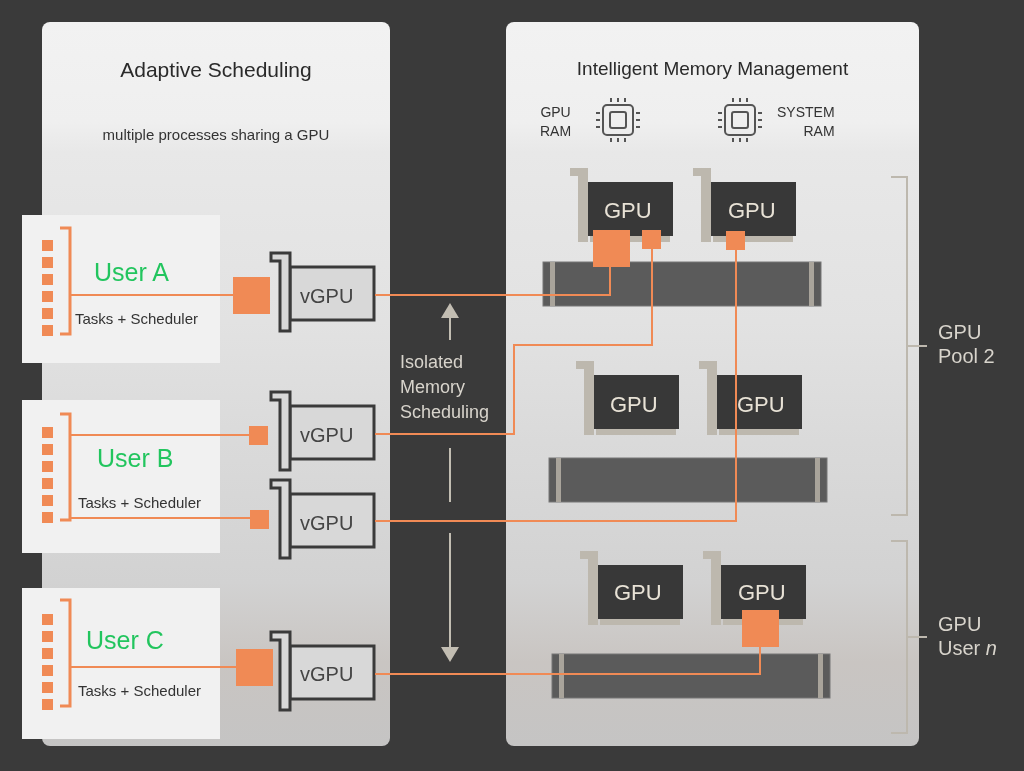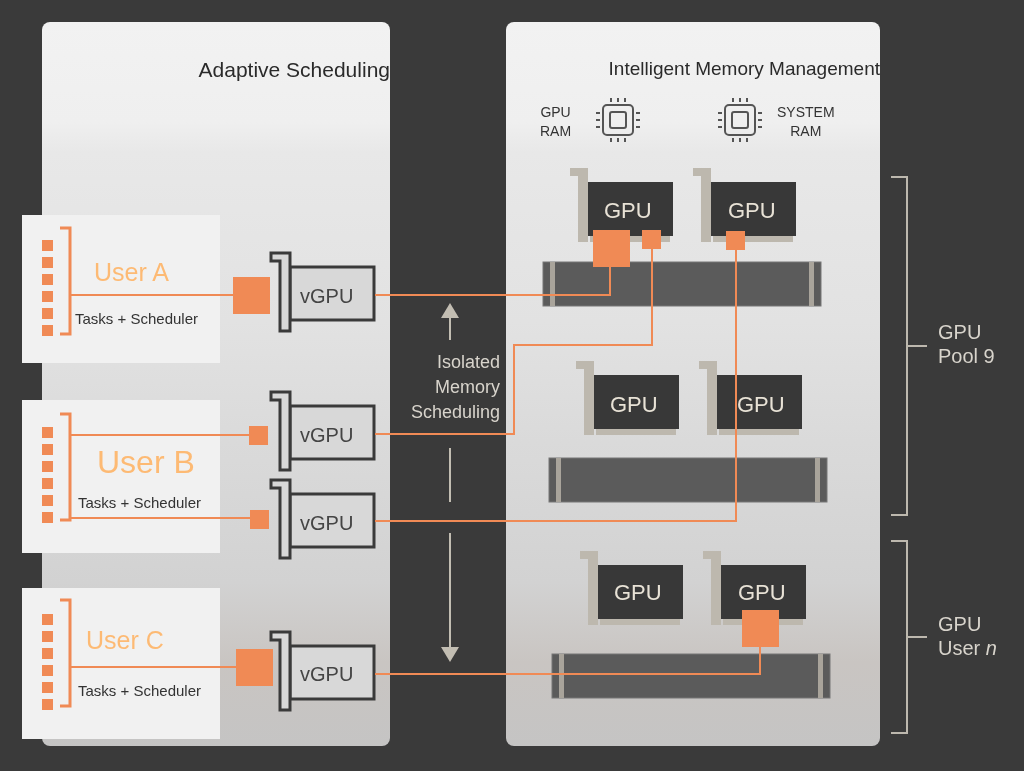--- a/index.html
+++ b/index.html
@@ -1,32 +1,33 @@
 <!DOCTYPE html>
 <html><head>
 <meta charset="utf-8">
 <style>
   html,body{margin:0;padding:0;}
   body{width:1024px;height:771px;background:#3a3a3a;position:relative;overflow:hidden;font-family:"Liberation Sans",sans-serif;}
   .panel{position:absolute;border-radius:8px;overflow:hidden;
     background:linear-gradient(to bottom,#f2f2f2 0px,#efefef 100px,#e8e8e8 130px,#e2e2e2 300px,#dadada 420px,#d2d2d2 560px,#c9c5c2 640px,#c4c4c4 740px);}
   #left-panel{left:42px;top:22px;width:348px;height:724px;}
-  #right-panel{left:506px;top:22px;width:374px;height:724px;}
-  .title{position:absolute;width:100%;text-align:right;color:#2a2a2a;}
+  #right-panel{left:506px;top:22px;width:413px;height:724px;}
+  .title{position:absolute;width:100%;text-align:center;color:#2a2a2a;}
   .user-box{position:absolute;left:22px;width:198px;background:#f1f1f1;}
-  .txt{position:absolute;white-space:nowrap;color:#fdba74;}
+  .txt{position:absolute;white-space:nowrap;color:#22c55e;}
   .gpu-label{position:absolute;color:#e8e2d6;font-size:22px;}
   .side-txt{position:absolute;color:#d8d4cc;font-size:20px;line-height:24px;}
   svg{position:absolute;left:0;top:0;}
 </style>
 </head>
 <body>
 
 <div id="left-panel" class="panel">
   <div class="title" style="top:36px;font-size:21px;">Adaptive Scheduling</div>
+  <div class="title" style="top:104px;font-size:15px;color:#333;">multiple processes sharing a GPU</div>
 </div>
 
 <div id="right-panel" class="panel">
   <div class="title" style="top:36px;font-size:19px;">Intelligent Memory Management</div>
 </div>
 
 <div class="user-box" style="top:215px;height:148px;"></div>
 <div class="user-box" style="top:400px;height:153px;"></div>
 <div class="user-box" style="top:588px;height:151px;"></div>
 
@@ -201,52 +202,52 @@
   <g stroke="#bdb8ae" stroke-width="2" fill="none">
     <path d="M891,177 H907 V515 H891"></path>
     <path d="M907,346 H927"></path>
     <path d="M891,541 H907 V733 H891"></path>
     <path d="M907,637 H927"></path>
   </g>
 </svg>
 
 <div class="txt" style="left:94px;top:258px;font-size:25px;">User A</div>
 <div class="txt" style="left:75px;top:310px;font-size:15px;color:#333;">Tasks + Scheduler</div>
-<div class="txt" style="left:97px;top:444px;font-size:32px;">User B</div>
+<div class="txt" style="left:97px;top:444px;font-size:25px;">User B</div>
 <div class="txt" style="left:78px;top:494px;font-size:15px;color:#333;">Tasks + Scheduler</div>
 <div class="txt" style="left:86px;top:626px;font-size:25px;">User C</div>
 <div class="txt" style="left:78px;top:682px;font-size:15px;color:#333;">Tasks + Scheduler</div>
 
 <div class="txt" style="left:300px;top:285px;font-size:20px;color:#444;">vGPU</div>
 <div class="txt" style="left:300px;top:424px;font-size:20px;color:#444;">vGPU</div>
 <div class="txt" style="left:300px;top:512px;font-size:20px;color:#444;">vGPU</div>
 <div class="txt" style="left:300px;top:663px;font-size:20px;color:#444;">vGPU</div>
 
-<div class="side-txt" style="left:400px;top:350px;width:100px;text-align:right;font-size:18px;line-height:25px;">
+<div class="side-txt" style="left:400px;top:350px;width:100px;text-align:left;font-size:18px;line-height:25px;">
   <div>Isolated</div>
   <div>Memory</div>
   <div>Scheduling</div>
 </div>
 
 <div class="txt" style="left:540px;top:103px;font-size:14px;line-height:19px;text-align:center;color:#333;">
   <div>GPU</div>
   <div>RAM</div>
 </div>
-<div class="txt" style="left:777px;top:103px;font-size:14px;line-height:19px;text-align:center;color:#333;">
+<div class="txt" style="left:777px;top:103px;font-size:14px;line-height:19px;text-align:right;color:#333;">
   <div>SYSTEM</div>
   <div>RAM</div>
 </div>
 
 <div class="gpu-label" style="left:604px;top:198px;">GPU</div>
 <div class="gpu-label" style="left:728px;top:198px;">GPU</div>
 <div class="gpu-label" style="left:610px;top:392px;">GPU</div>
 <div class="gpu-label" style="left:737px;top:392px;">GPU</div>
 <div class="gpu-label" style="left:614px;top:580px;">GPU</div>
 <div class="gpu-label" style="left:738px;top:580px;">GPU</div>
 
 <div class="side-txt" style="left:938px;top:320px;">
   <div>GPU</div>
-  <div>Pool 9</div>
+  <div>Pool 2</div>
 </div>
 <div class="side-txt" style="left:938px;top:612px;">
   <div>GPU</div>
   <div><span>User </span><i>n</i></div>
 </div>
 
 </body></html>

